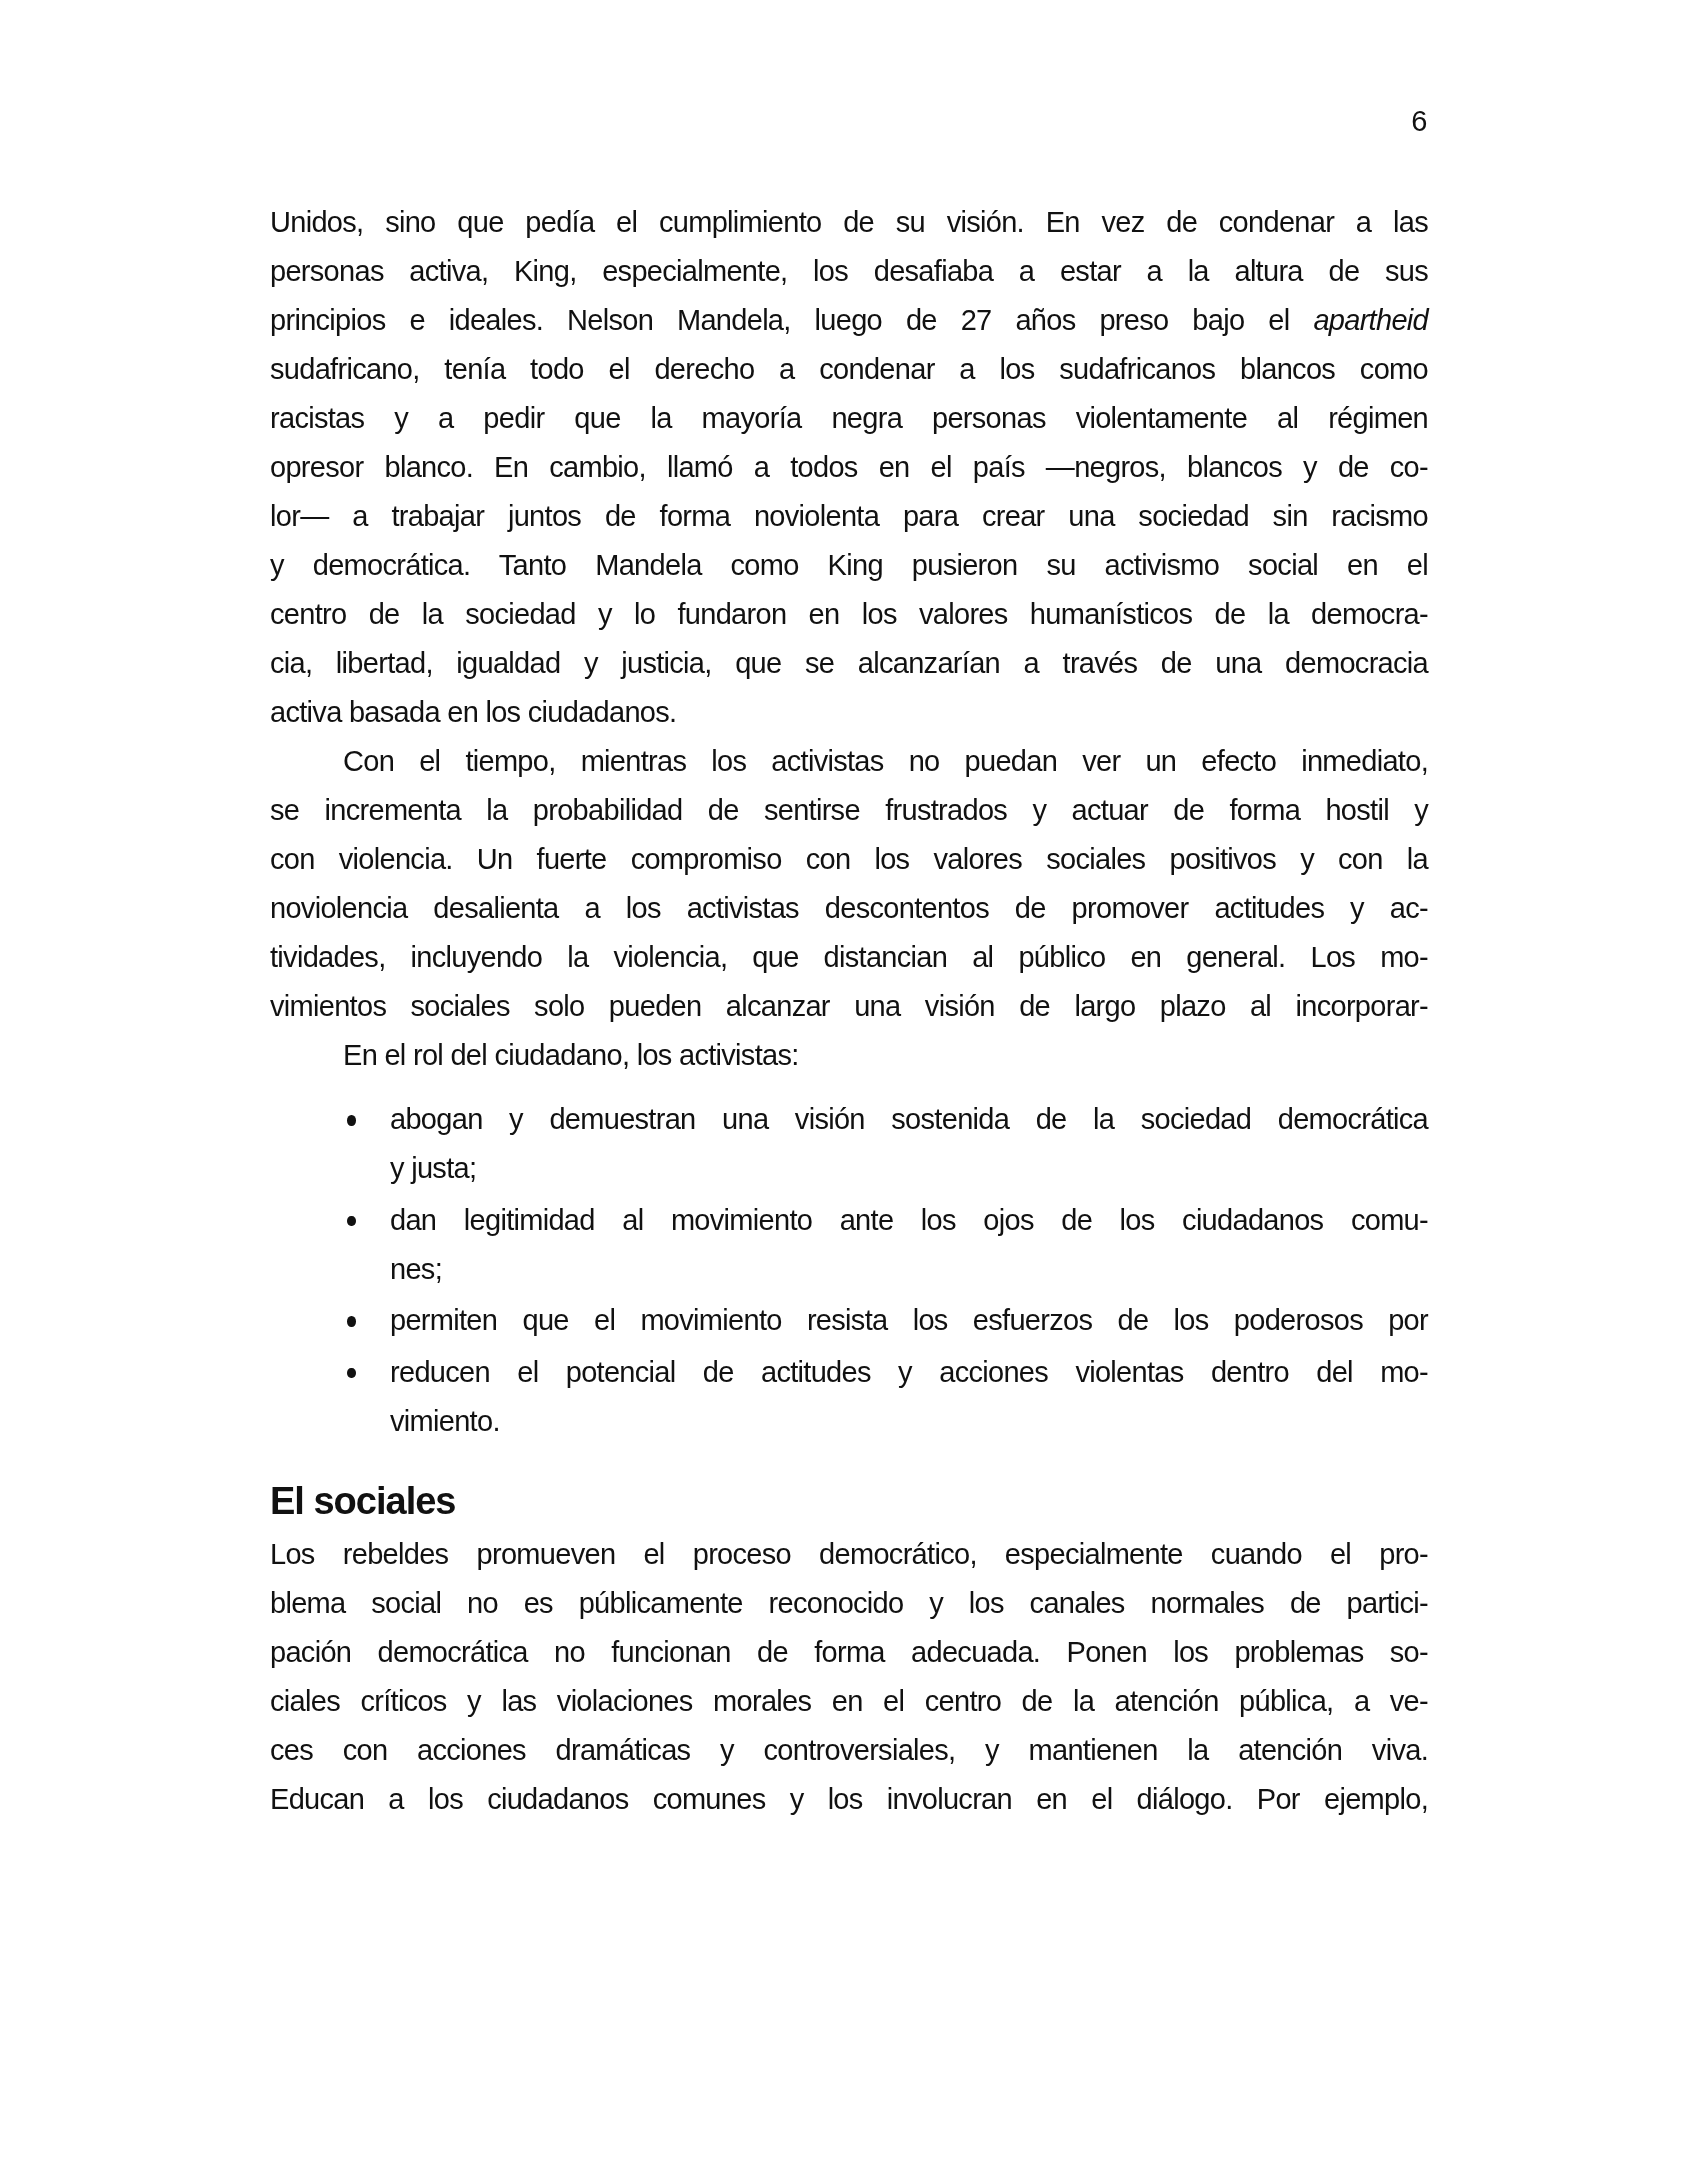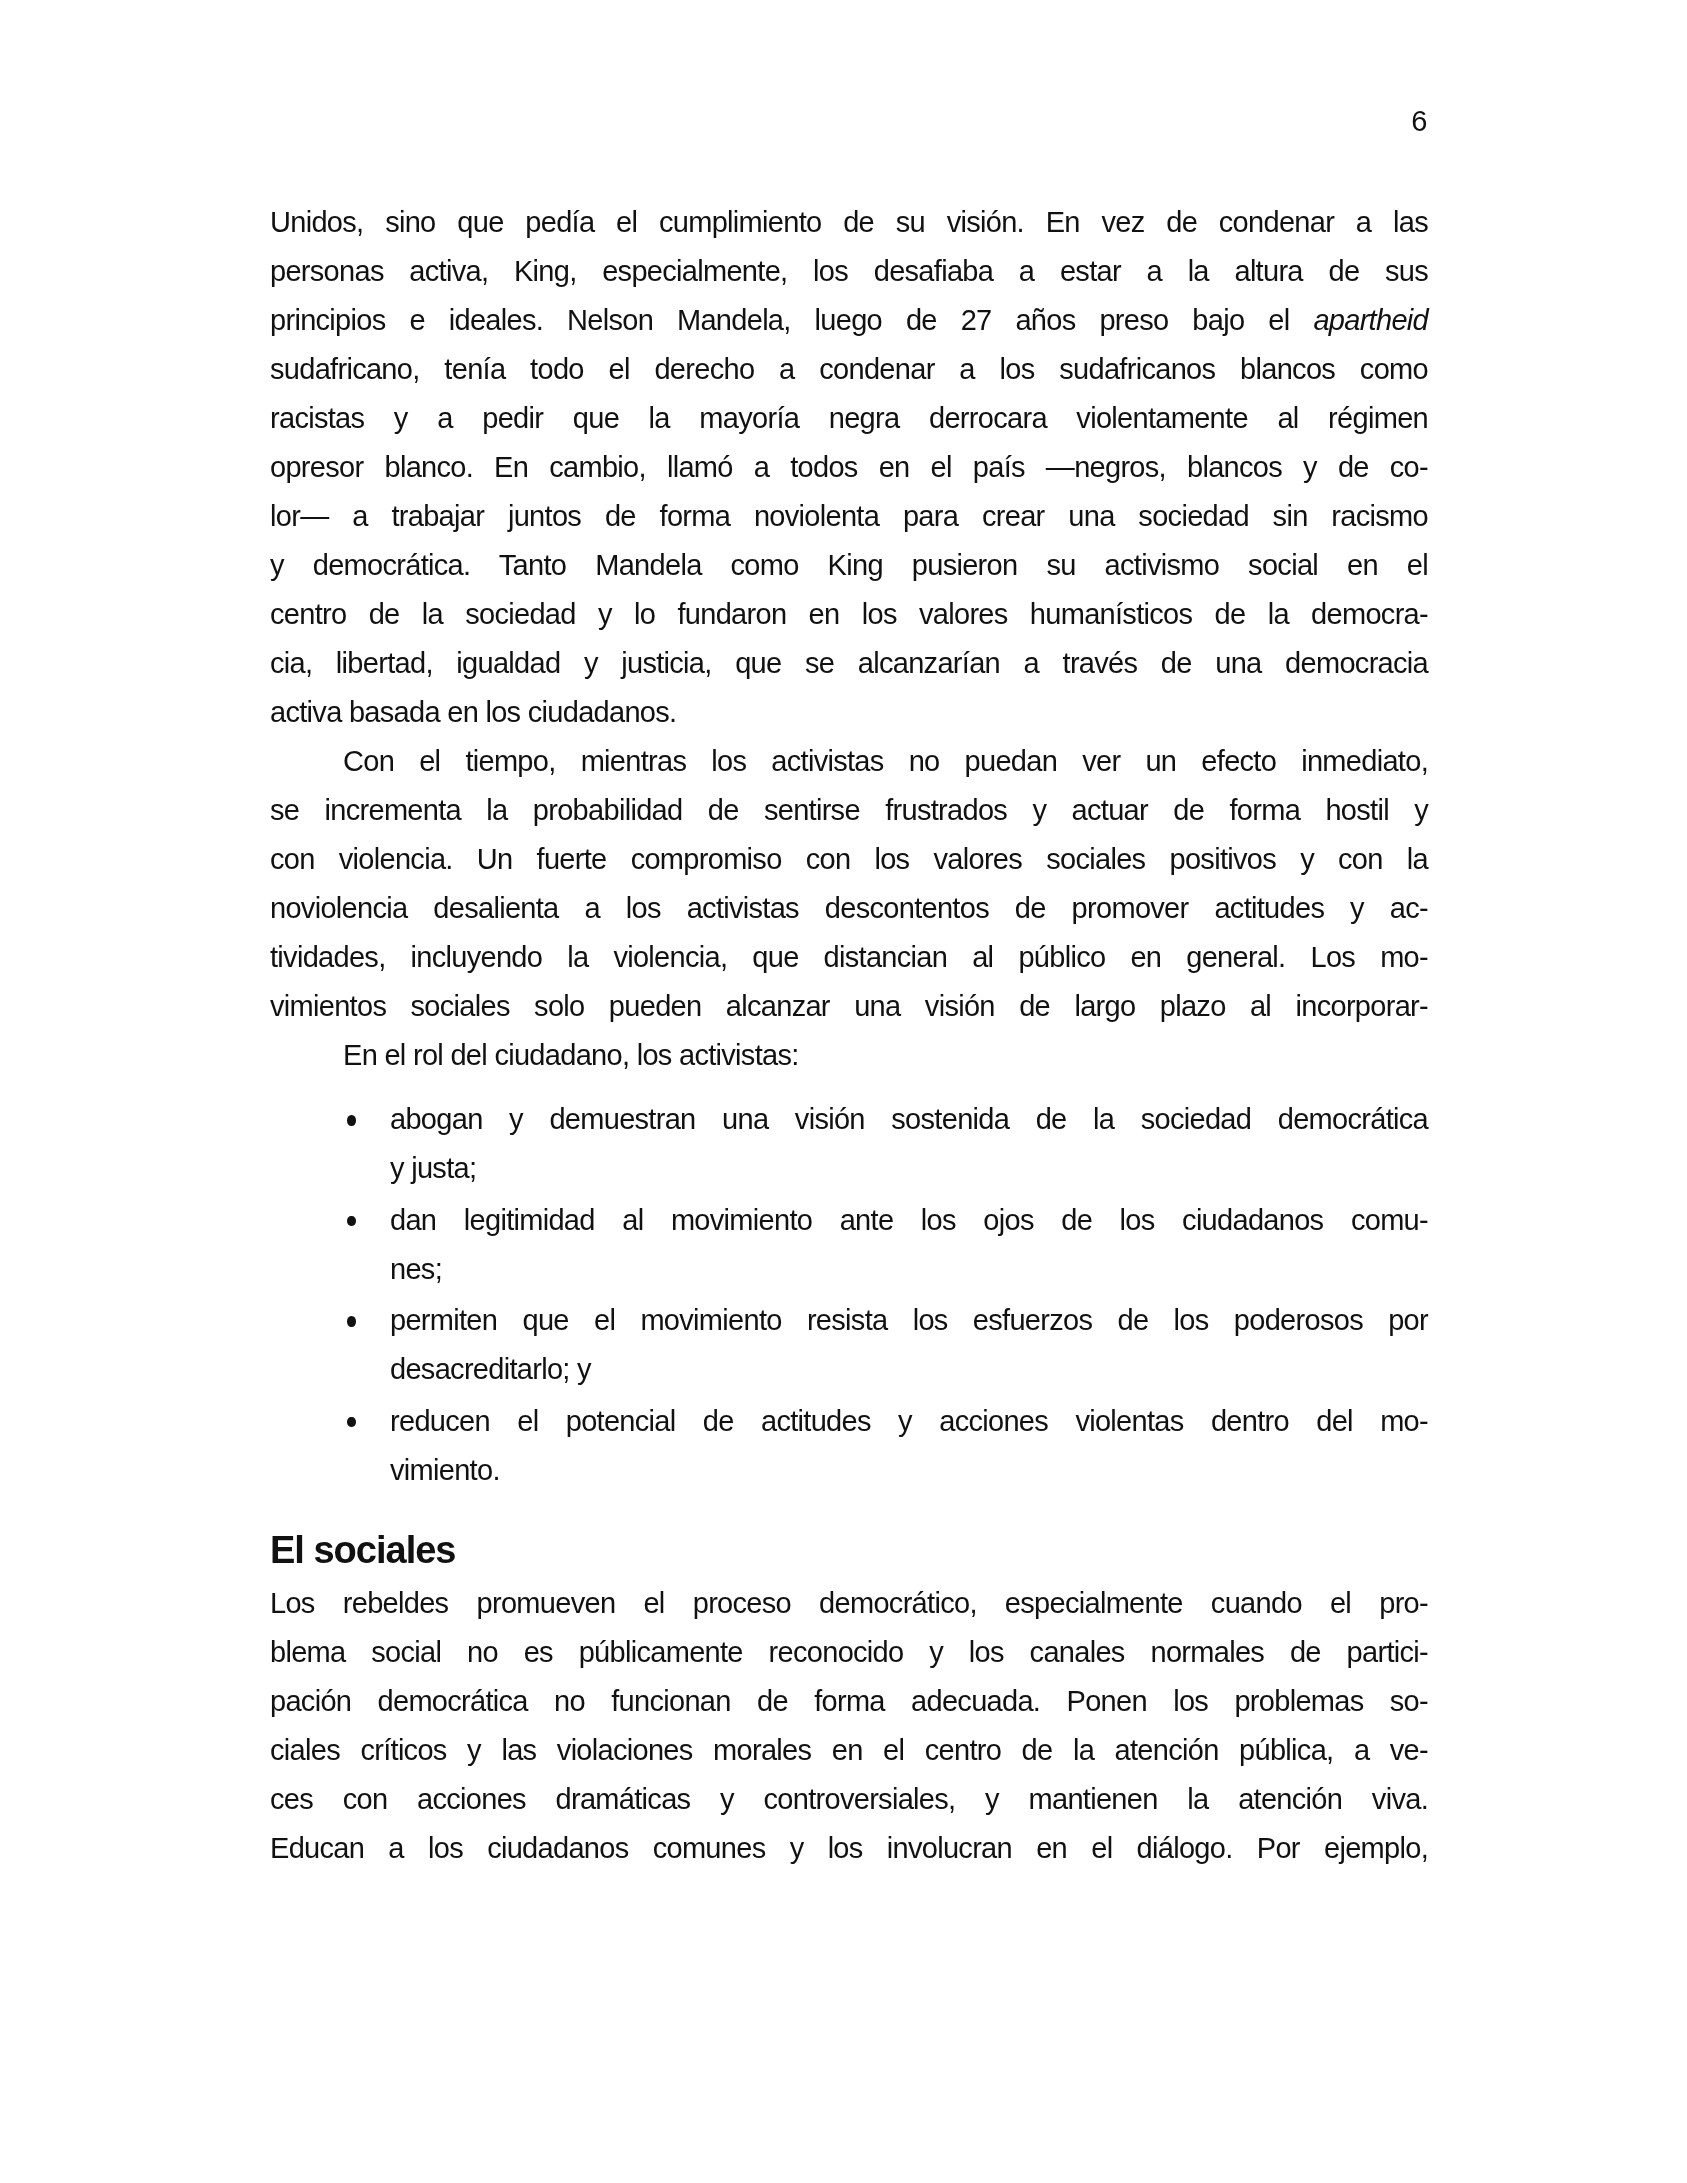--- a/index.html
+++ b/index.html
@@ -84,21 +84,21 @@
 
 <div class="page-number">6</div>
 
 <div class="content">
 
   <div>
     <span class="line">Unidos, sino que pedía el cumplimiento de su visión. En vez de condenar a las</span>
     <span class="line">personas activa, King, especialmente, los desafiaba a estar a la altura de sus</span>
     <span class="line"><span>principios e ideales. Nelson Mandela, luego de 27 años preso bajo el</span> <span class="italic">apartheid</span></span>
     <span class="line">sudafricano, tenía todo el derecho a condenar a los sudafricanos blancos como</span>
-    <span class="line">racistas y a pedir que la mayoría negra derrocara violentamente al régimen</span>
+    <span class="line">racistas y a pedir que la mayoría negra personas violentamente al régimen</span>
     <span class="line">opresor blanco. En cambio, llamó a todos en el país —negros, blancos y de co-</span>
     <span class="line">lor— a trabajar juntos de forma noviolenta para crear una sociedad sin racismo</span>
     <span class="line">y democrática. Tanto Mandela como King pusieron su activismo social en el</span>
     <span class="line">centro de la sociedad y lo fundaron en los valores humanísticos de la democra-</span>
     <span class="line">cia, libertad, igualdad y justicia, que se alcanzarían a través de una democracia</span>
     <span class="line last">activa basada en los ciudadanos.</span>
   </div>
 
   <div>
     <span class="line indent">Con el tiempo, mientras los activistas no puedan ver un efecto inmediato,</span>
@@ -120,21 +120,20 @@
       <span class="line last">y justa;</span>
     </li>
     <li class="bullet-item">
       <span class="bullet-dot"></span>
       <span class="line">dan legitimidad al movimiento ante los ojos de los ciudadanos comu-</span>
       <span class="line last">nes;</span>
     </li>
     <li class="bullet-item">
       <span class="bullet-dot"></span>
       <span class="line">permiten que el movimiento resista los esfuerzos de los poderosos por</span>
-      <span class="line last">desacreditarlo; y</span>
     </li>
     <li class="bullet-item">
       <span class="bullet-dot"></span>
       <span class="line">reducen el potencial de actitudes y acciones violentas dentro del mo-</span>
       <span class="line last">vimiento.</span>
     </li>
   </ul>
 
   <h2 class="section-heading">El sociales</h2>
 

